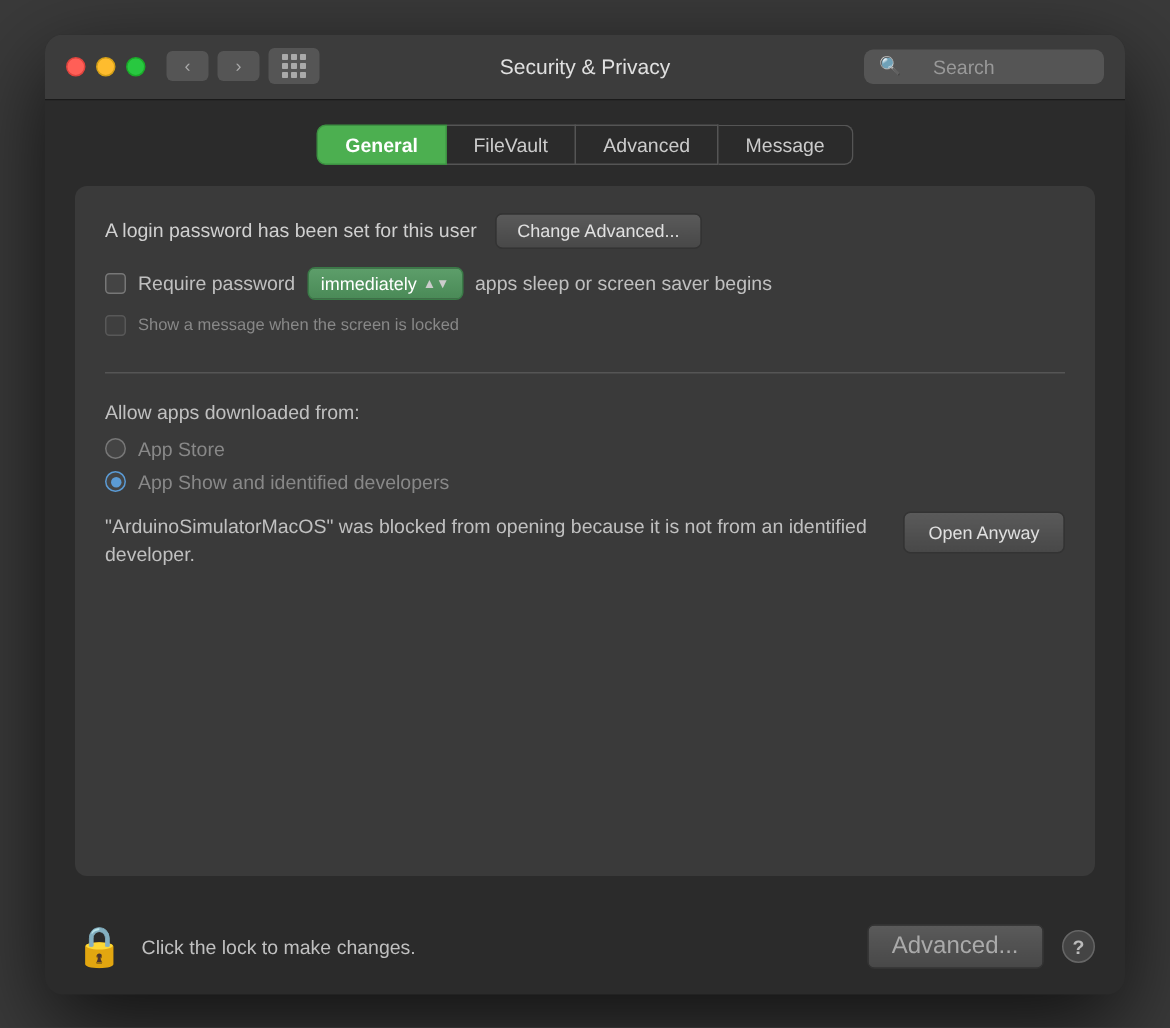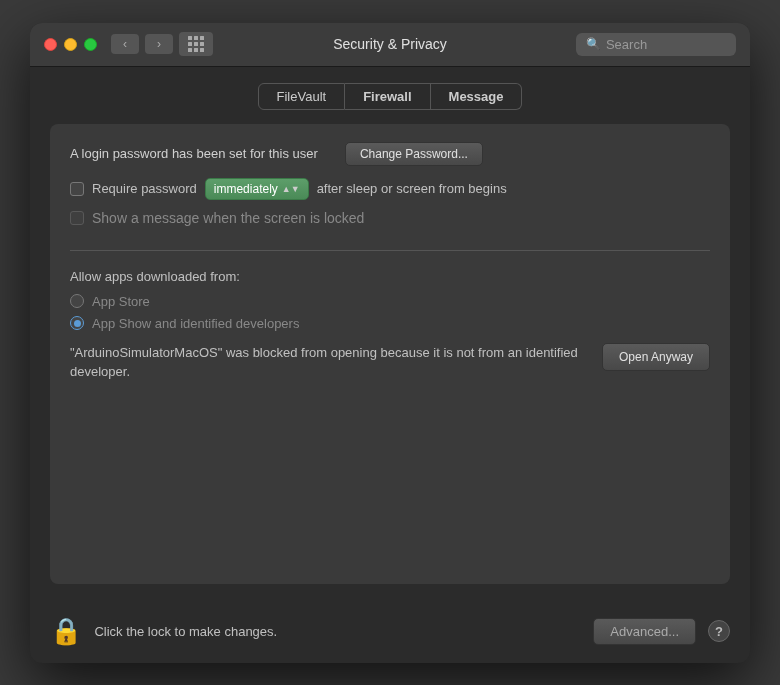--- a/index.html
+++ b/index.html
@@ -115,20 +115,21 @@
       width: 160px;
     }
 
     .search-bar input {
       background: transparent;
       border: none;
       outline: none;
       color: #ccc;
       font-size: 13px;
       width: 100%;
+      margin-left: 16px;
     }
 
     .search-bar input::placeholder { color: #999; }
 
     
     .content {
       padding: 16px 20px 20px;
     }
 
     
@@ -143,42 +144,42 @@
       padding: 5px 18px;
       font-size: 13px;
       color: #ccc;
       cursor: pointer;
       border: 1px solid #555;
       background: transparent;
     }
 
     .tab:first-child { border-radius: 6px 0 0 6px; }
     .tab:last-child { border-radius: 0 6px 6px 0; }
-    .tab + .tab { border-left: none; font-weight: bold; }
+    .tab + .tab { border-left: none; }
 
     .tab.active {
       background: #4caf50;
       color: #fff;
       border-color: #3d9142;
       font-weight: 600;
     }
 
     
     .panel {
       background: #3a3a3a;
       border-radius: 8px;
       padding: 18px 20px 18px;
       min-height: 460px;
     }
 
     
     .password-row {
       display: flex;
       align-items: center;
-      gap: 27px;
+      gap: 12px;
       margin-bottom: 12px;
     }
 
     .password-label {
       color: #d0d0d0;
       font-size: 13px;
     }
 
     .change-password-btn {
       background: linear-gradient(to bottom, #5a5a5a, #484848);
@@ -243,21 +244,21 @@
       margin-bottom: 24px;
     }
 
     .checkbox.disabled {
       opacity: 0.5;
       cursor: default;
     }
 
     .lock-msg-label {
       color: #888;
-      font-size: 14px;
+      font-size: 11px;
     }
 
     .set-lock-btn {
       background: linear-gradient(to bottom, #4a4a4a, #3a3a3a);
       border: 1px solid #2a2a2a;
       border-radius: 5px;
       color: #888;
       font-size: 12px;
       padding: 4px 12px;
       cursor: default;
@@ -359,21 +360,21 @@
       color: #c0c0c0;
       font-size: 13px;
       flex: 1;
     }
 
     .advanced-btn {
       background: linear-gradient(to bottom, #5a5a5a, #484848);
       border: 1px solid #333;
       border-radius: 5px;
       color: #aaa;
-      font-size: 13px;
+      font-size: 16px;
       padding: 5px 16px;
       cursor: pointer;
     }
 
     .help-btn {
       width: 22px;
       height: 22px;
       border-radius: 50%;
       border: 1px solid #666;
       background: #444;
@@ -417,40 +418,41 @@
     <span class="title-text">Security &amp; Privacy</span>
     <div class="search-bar">
       <span style="color:#999;font-size:12px;">🔍</span>
       <input type="text" placeholder="Search" style="">
     </div>
   </div>
 
   <div class="content">
 
     <div class="tabs">
+      <div class="tab active">General</div>
       <div class="tab">FileVault</div>
-      <div class="tab">Firewall</div>
+      <div class="tab">Advanced</div>
       <div class="tab">Message</div>
     </div>
 
     <div class="panel">
 
       <div class="password-row">
         <span class="password-label">A login password has been set for this user</span>
-        <button class="change-password-btn">Change Password...</button>
+        <button class="change-password-btn">Change Advanced...</button>
       </div>
 
       <div class="require-row">
         <div class="checkbox"></div>
         <span class="req-label">Require password</span>
         <div class="dropdown">
           <span>immediately</span>
           <span class="dropdown-arrow">▲▼</span>
         </div>
-        <span class="after-label">after sleep or screen from begins</span>
+        <span class="after-label">apps sleep or screen saver begins</span>
       </div>
 
       <div class="lock-msg-row">
         <div class="checkbox disabled"></div>
         <span class="lock-msg-label">Show a message when the screen is locked</span>
       </div>
 
       <hr class="divider">
 
       <div class="allow-label">Allow apps downloaded from:</div>

